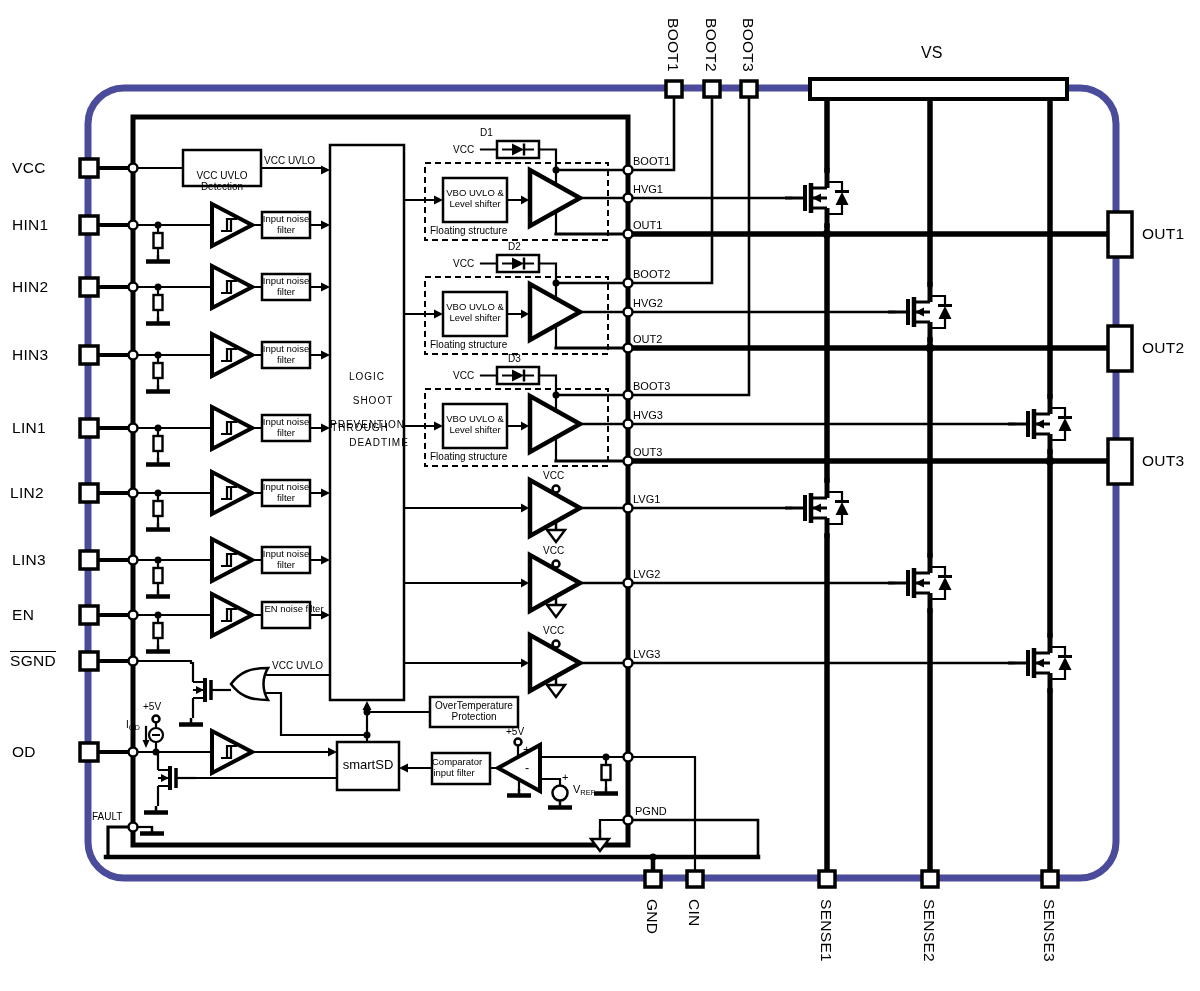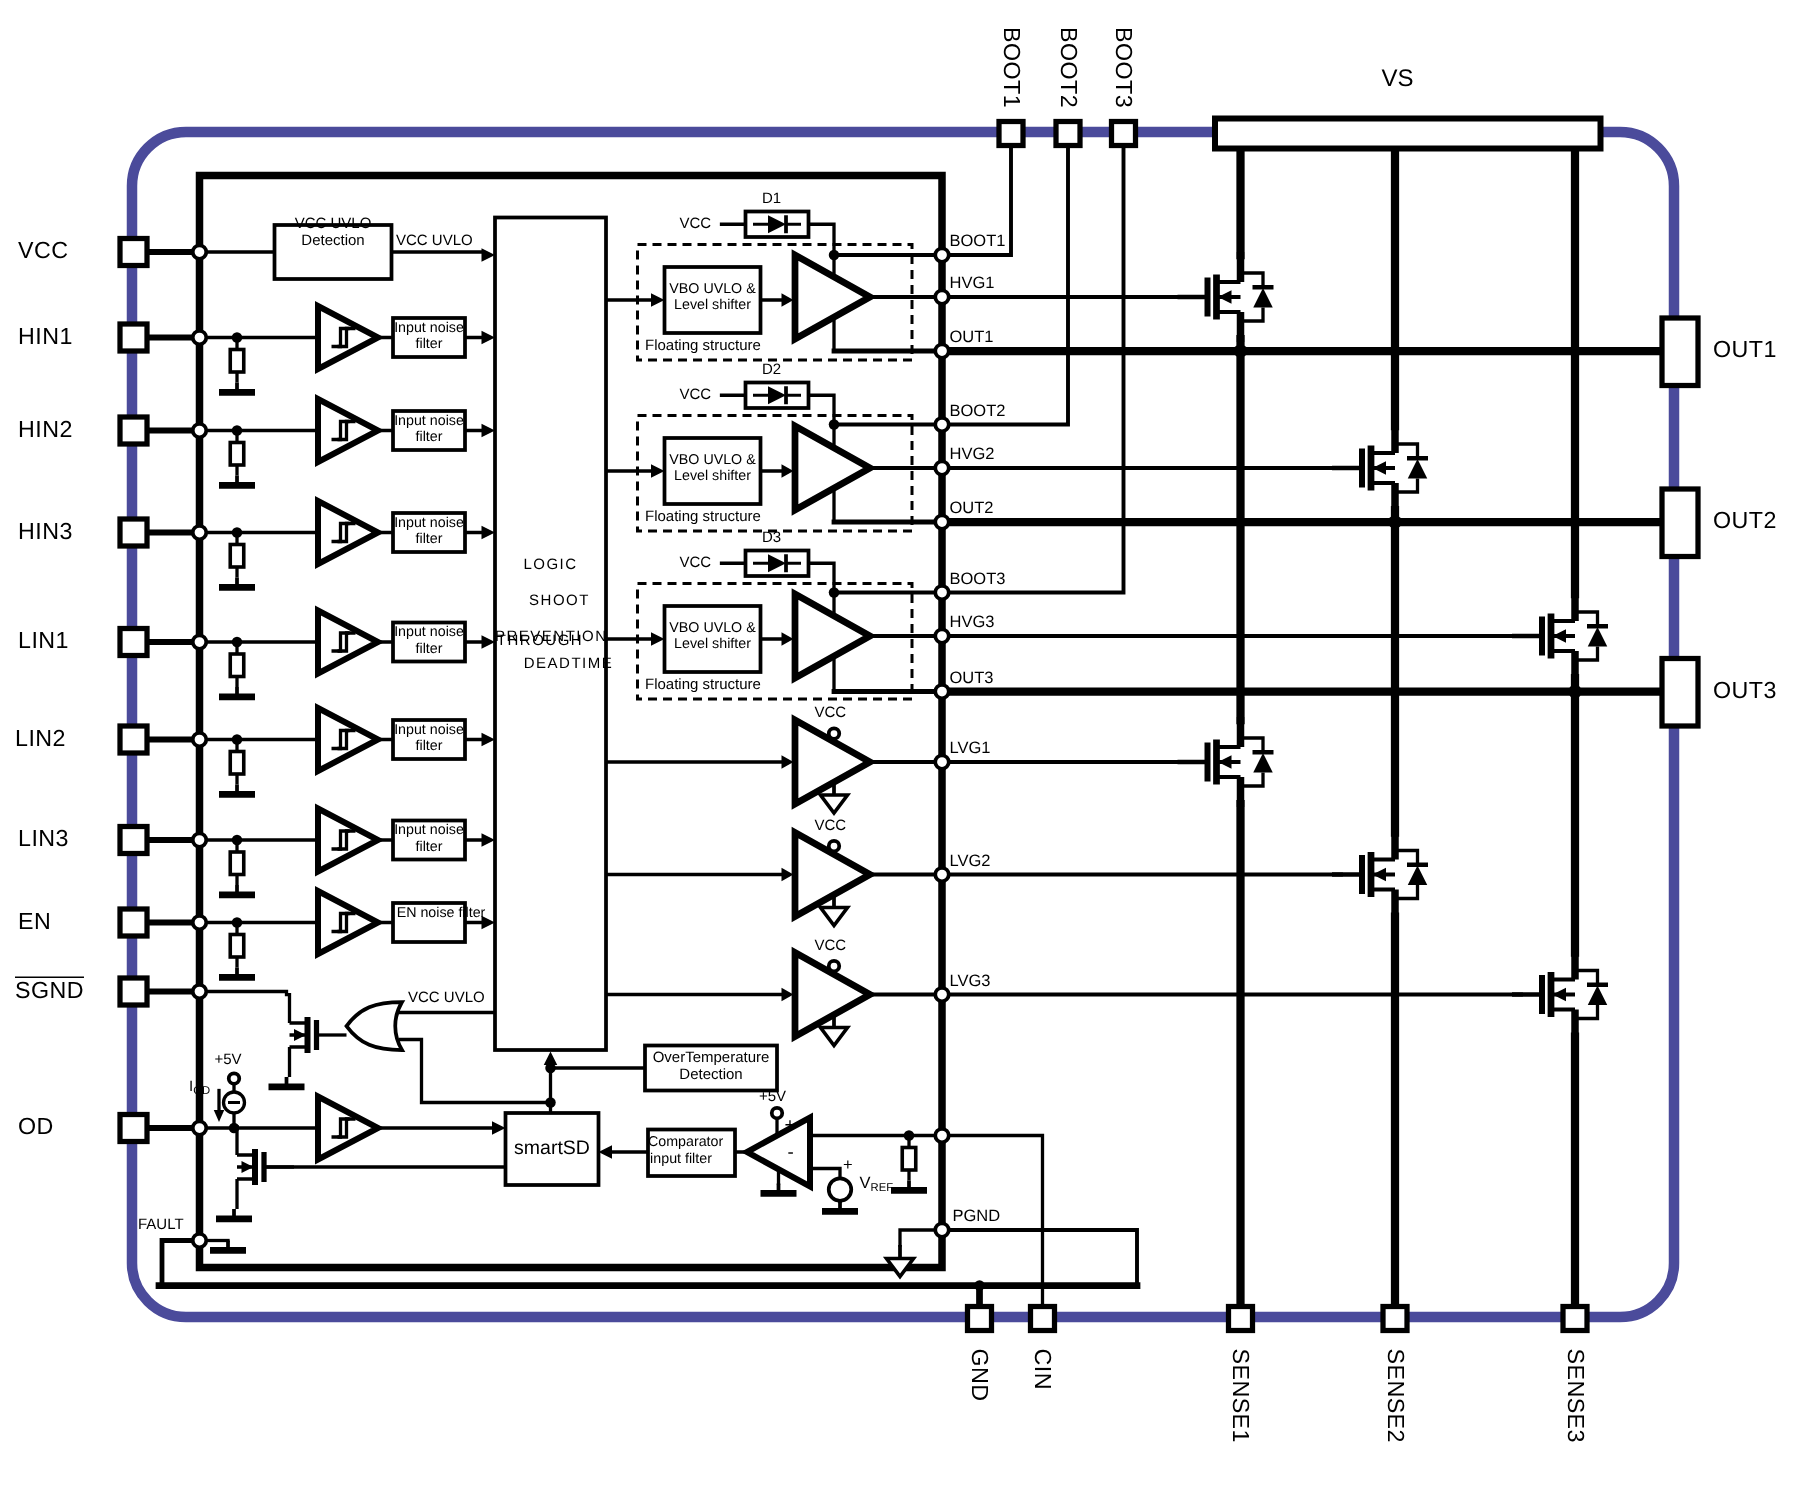--- a/index.html
+++ b/index.html
@@ -384,21 +384,21 @@
 <span class="t pinlbl" style="left:1142px;top:225px">OUT1</span>
 <span class="t pinlbl" style="left:1142px;top:339px">OUT2</span>
 <span class="t pinlbl" style="left:1142px;top:452px">OUT3</span>
 
 <span class="vt" style="left:661px;top:899px">GND</span>
 <span class="vt" style="left:703px;top:899px">CIN</span>
 <span class="vt" style="left:835px;top:899px">SENSE1</span>
 <span class="vt" style="left:938px;top:899px">SENSE2</span>
 <span class="vt" style="left:1058px;top:899px">SENSE3</span>
 
-<span class="t f10 ctr" style="left:183px;top:144px;width:78px">VCC UVLO Detection</span>
+<span class="t f10 ctr" style="left:183px;top:170px;width:78px">VCC UVLO Detection</span>
 <span class="t f10" style="left:264px;top:155px">VCC UVLO</span>
 
 <span class="t f95 ctr" style="left:262px;top:214px;width:48px">Input noise filter</span>
 <span class="t f95 ctr" style="left:262px;top:276px;width:48px">Input noise filter</span>
 <span class="t f95 ctr" style="left:262px;top:344px;width:48px">Input noise filter</span>
 <span class="t f95 ctr" style="left:262px;top:417px;width:48px">Input noise filter</span>
 <span class="t f95 ctr" style="left:262px;top:482px;width:48px">Input noise filter</span>
 <span class="t f95 ctr" style="left:262px;top:549px;width:48px">Input noise filter</span>
 <span class="t f95 ctr" style="left:262px;top:604px;width:64px">EN noise filter</span>
 
@@ -409,21 +409,21 @@
 <span class="t f10 ctr ls1" style="left:330px;top:437px;width:98px">DEADTIME</span>
 
 <span class="t f95 ctr" style="left:443px;top:188px;width:64px">VBO UVLO &amp; Level shifter</span>
 <span class="t f95 ctr" style="left:443px;top:302px;width:64px">VBO UVLO &amp; Level shifter</span>
 <span class="t f95 ctr" style="left:443px;top:414px;width:64px">VBO UVLO &amp; Level shifter</span>
 
 <span class="t f10" style="left:430px;top:225px">Floating structure</span>
 <span class="t f10" style="left:430px;top:339px">Floating structure</span>
 <span class="t f10" style="left:430px;top:451px">Floating structure</span>
 
-<span class="t f10" style="left:508px;top:127px">D1</span>
+<span class="t f10" style="left:480px;top:127px">D1</span>
 <span class="t f10" style="left:508px;top:241px">D2</span>
 <span class="t f10" style="left:508px;top:353px">D3</span>
 
 <span class="t f10" style="left:453px;top:144px">VCC</span>
 <span class="t f10" style="left:453px;top:258px">VCC</span>
 <span class="t f10" style="left:453px;top:370px">VCC</span>
 <span class="t f10" style="left:543px;top:470px">VCC</span>
 <span class="t f10" style="left:543px;top:545px">VCC</span>
 <span class="t f10" style="left:543px;top:625px">VCC</span>
 
@@ -439,21 +439,21 @@
 <span class="t f11" style="left:633px;top:493px">LVG1</span>
 <span class="t f11" style="left:633px;top:568px">LVG2</span>
 <span class="t f11" style="left:633px;top:648px">LVG3</span>
 <span class="t f11" style="left:635px;top:805px">PGND</span>
 <span class="t f10" style="left:92px;top:811px">FAULT</span>
 
 <span class="t f10" style="left:272px;top:660px">VCC UVLO</span>
 <span class="t f10" style="left:143px;top:701px">+5V</span>
 <span class="t f10" style="left:126px;top:719px"><span>I</span><span class="sub">OD</span></span>
 
-<span class="t f10 ctr" style="left:430px;top:700px;width:88px">OverTemperature Detection</span>
+<span class="t f10 ctr" style="left:430px;top:700px;width:88px">OverTemperature Protection</span>
 <span class="t f13" style="left:337px;top:758px;width:62px;text-align:center">smartSD</span>
 <span class="t f95 ctr" style="left:432px;top:757px;width:44px">Comparator input filter</span>
 <span class="t f10" style="left:506px;top:726px">+5V</span>
 <span class="t f12" style="left:523px;top:744px">+</span>
 <span class="t f12" style="left:525px;top:762px">-</span>
 <span class="t f11" style="left:562px;top:771px">+</span>
 <span class="t f11" style="left:573px;top:783px"><span>V</span><span class="sub">REF</span></span>
 
 </div>
 

